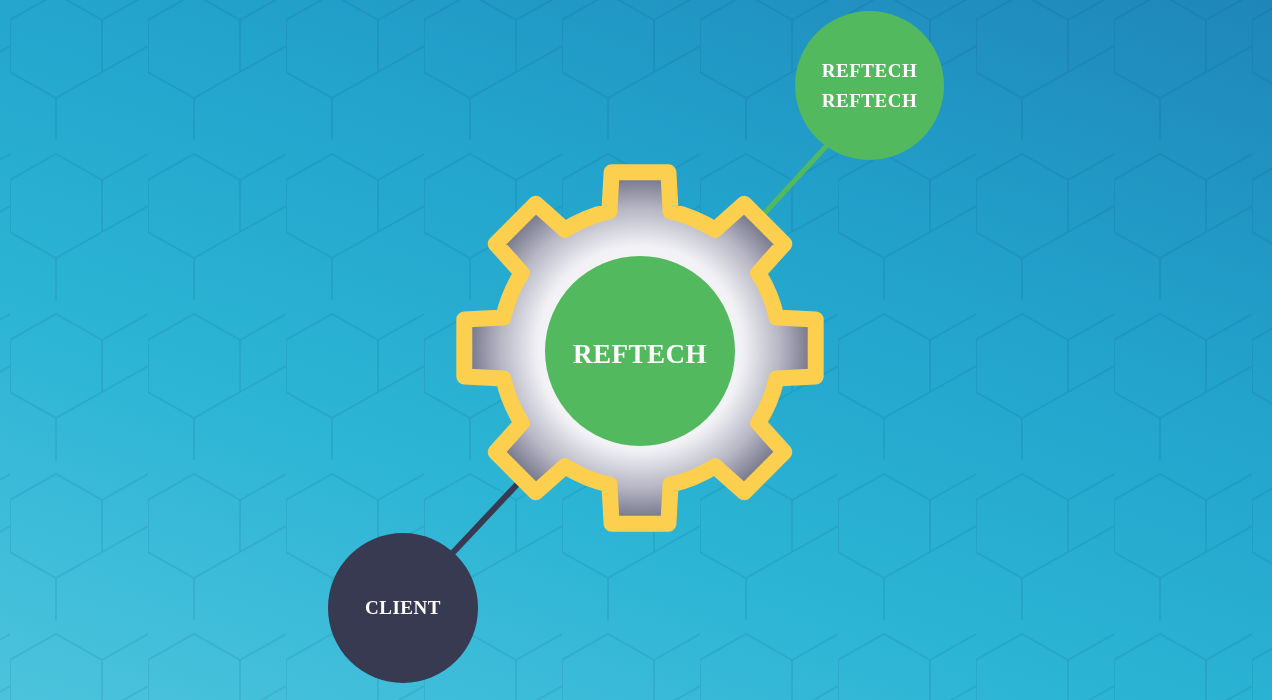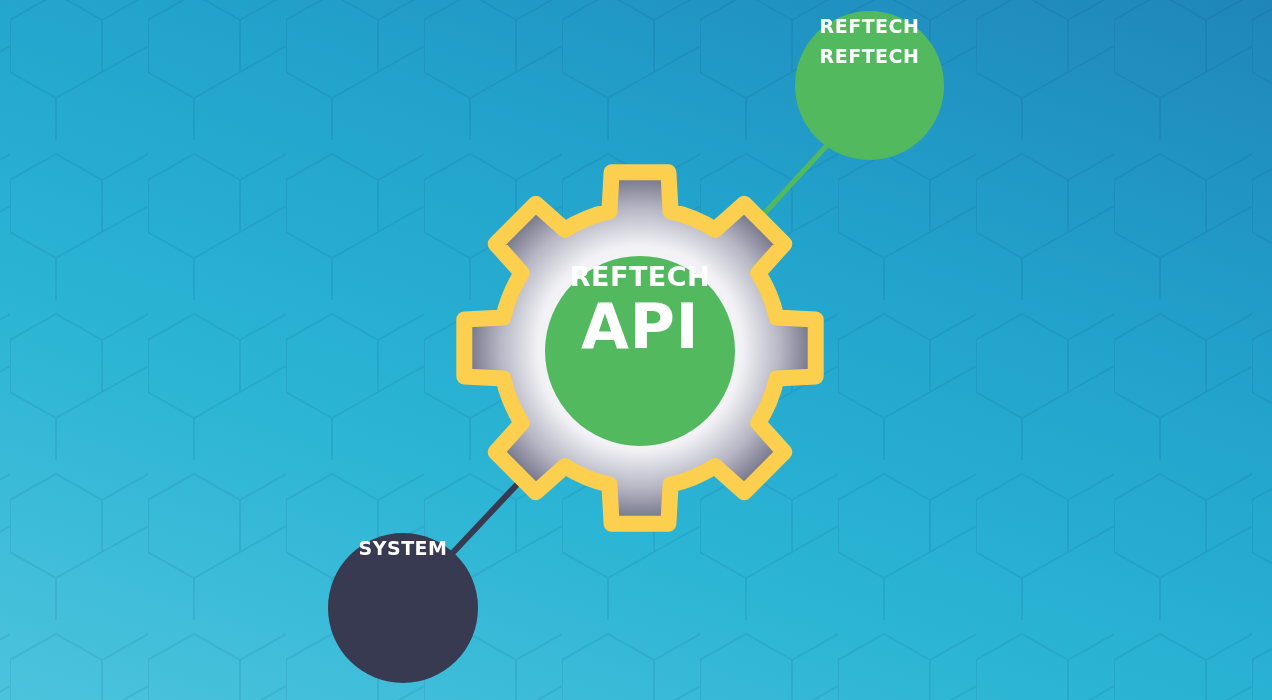--- a/index.html
+++ b/index.html
@@ -7,22 +7,22 @@
     width: 1272px; height: 700px; overflow: hidden; position: relative;
     font-family: "DejaVu Sans", "Liberation Sans", sans-serif;
   }
   .bg {
     position: absolute; inset: 0;
     background: linear-gradient(200deg, #1f86b9 0%, #22a3cc 35%, #2bb4d4 65%, #4cc3dd 100%);
   }
   svg.scene { position: absolute; left: 0; top: 0; }
   .node {
     position: absolute; border-radius: 50%;
-    display: flex; flex-direction: column; align-items: center; justify-content: flex-start;
-    color: #ffffff; font-weight: bold; text-align: center;
+    display: flex; flex-direction: column; align-items: center; justify-content: center;
+    color: #ffffff; font-weight: bold; text-align: center; font-family: Liberation Serif, serif;
   }
   .node span { display: block; letter-spacing: 0.5px; }
   .node-system { left: 795px; top: 11px; width: 149px; height: 149px; background: #53b95f; font-size: 19px; line-height: 30px; }
   .node-client { left: 328px; top: 533px; width: 150px; height: 150px; background: #383a52; font-size: 19px; line-height: 30px; }
   .node-api { left: 545px; top: 256px; width: 190px; height: 190px; background: #53b95f; }
   .api-top { font-size: 27px; line-height: 30px; margin-top: 6px; }
   .api-main { font-size: 62px; line-height: 70px; letter-spacing: 1px; }
 </style>
 </head>
 <body>
@@ -51,19 +51,18 @@
     <path id="gearPath" fill="url(#gearFill)" stroke="#fdcf4f" stroke-width="16" stroke-linejoin="round" d="M609.4 211.4 L611.6 172.3 L668.4 172.3 L670.6 211.4 A140 140 0 0 1 715.0 229.8 L715.0 229.8 L744.2 203.7 L784.3 243.8 L758.2 273.0 A140 140 0 0 1 776.6 317.4 L776.6 317.4 L815.7 319.6 L815.7 376.4 L776.6 378.6 A140 140 0 0 1 758.2 423.0 L758.2 423.0 L784.3 452.2 L744.2 492.3 L715.0 466.2 A140 140 0 0 1 670.6 484.6 L670.6 484.6 L668.4 523.7 L611.6 523.7 L609.4 484.6 A140 140 0 0 1 565.0 466.2 L565.0 466.2 L535.8 492.3 L495.7 452.2 L521.8 423.0 A140 140 0 0 1 503.4 378.6 L503.4 378.6 L464.3 376.4 L464.3 319.6 L503.4 317.4 A140 140 0 0 1 521.8 273.0 L521.8 273.0 L495.7 243.8 L535.8 203.7 L565.0 229.8 A140 140 0 0 1 609.4 211.4 Z"></path>
   </g>
 </svg>
 
 <div class="node node-system">
   <span>REFTECH</span>
   <span>REFTECH</span>
 </div>
 
 <div class="node node-client">
-  <span>SYSTEM</span>
+  <span>CLIENT</span>
 </div>
 
 <div class="node node-api">
   <span class="api-top">REFTECH</span>
-  <span class="api-main">API</span>
 </div>
 
 </body></html>

